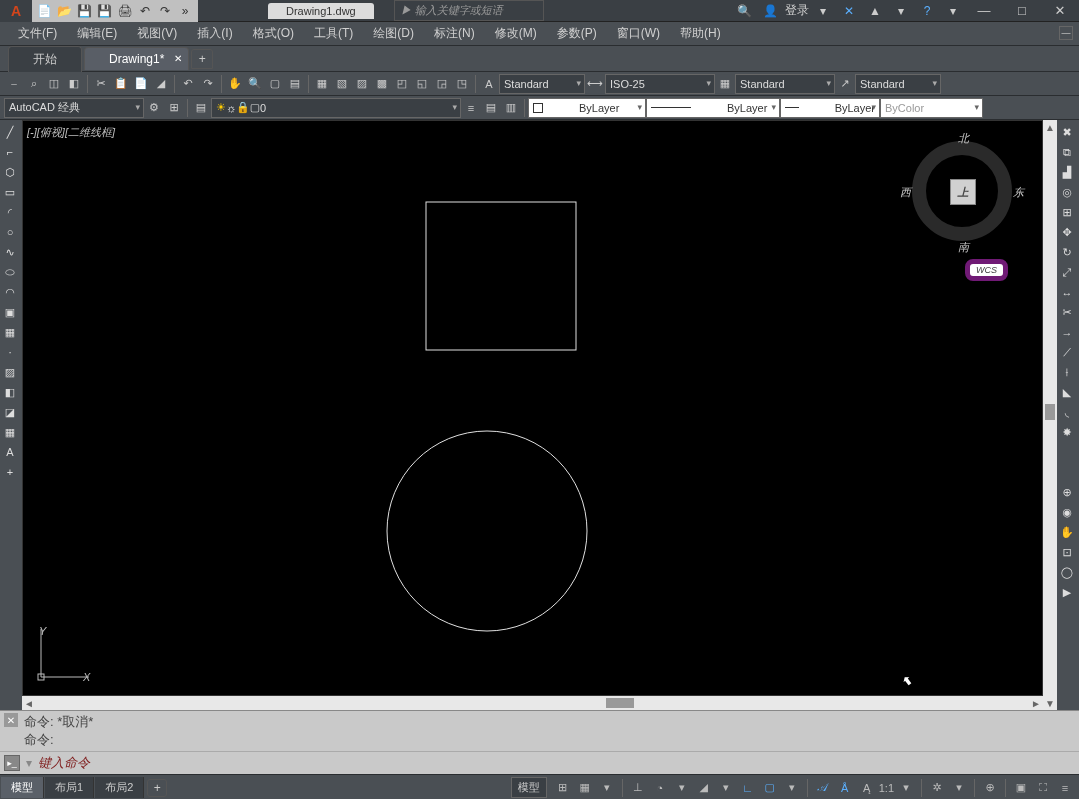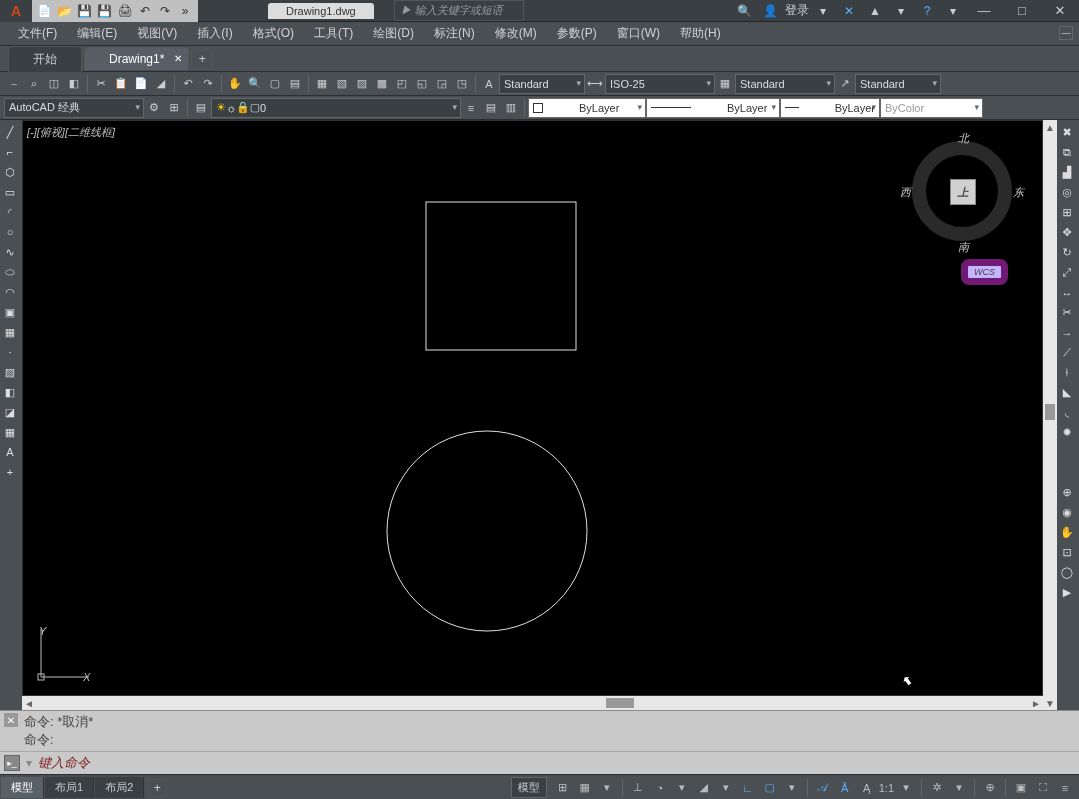--- a/index.html
+++ b/index.html
@@ -42,21 +42,21 @@
 }
 .doc-tab {
   background: #dcdcdc; color: #333;
   padding: 2px 18px; font-size: 11px;
   border-radius: 3px 3px 0 0;
   margin-left: 70px;
 }
 .search-box {
   background: #3a3f44; border: 1px solid #555;
   color: #999; font-style: italic; font-size: 11px;
-  padding: 2px 6px; width: 130px; margin-left: 12px;
+  padding: 2px 6px; width: 150px; margin-left: 12px;
 }
 .titlebar .right-ctrls {
   display: flex; gap: 2px; align-items: center;
 }
 .titlebar .right-ctrls .ic { width: 24px; height: 18px; display:flex;align-items:center;justify-content:center; color:#ccc; font-size:12px;}
 .win-ctrls { display:flex; margin-left:auto; }
 .win-ctrls .ic { width: 38px; height: 22px; display:flex;align-items:center;justify-content:center; color:#ccc; font-size:13px;}
 .menubar {
   height: 24px;
   background: #4a4f54;
@@ -202,24 +202,24 @@
   position: absolute;
   color: #ccc; font-size: 11px;
 }
 .nav-cube .n { top: 0px; left: 56px; }
 .nav-cube .s { bottom: -4px; left: 56px; }
 .nav-cube .e { top: 54px; right: -2px; }
 .nav-cube .w { top: 54px; left: -2px; }
 .wcs-badge {
   position: absolute;
   top: 138px; right: 34px;
-  background: #c4b5fd; color: #444;
+  background: #ffffff; color: #444;
   font-size: 9px; padding: 1px 6px;
   border-radius: 8px;
-  border:7px solid #701a75;
+  border:5px solid #701a75;
 }
 .ucs-icon {
   position: absolute;
   left: 12px; bottom: 12px;
   width: 60px; height: 60px;
 }
 .hscroll {
   height: 14px;
   background: #e8e8e8;
   display: flex;

